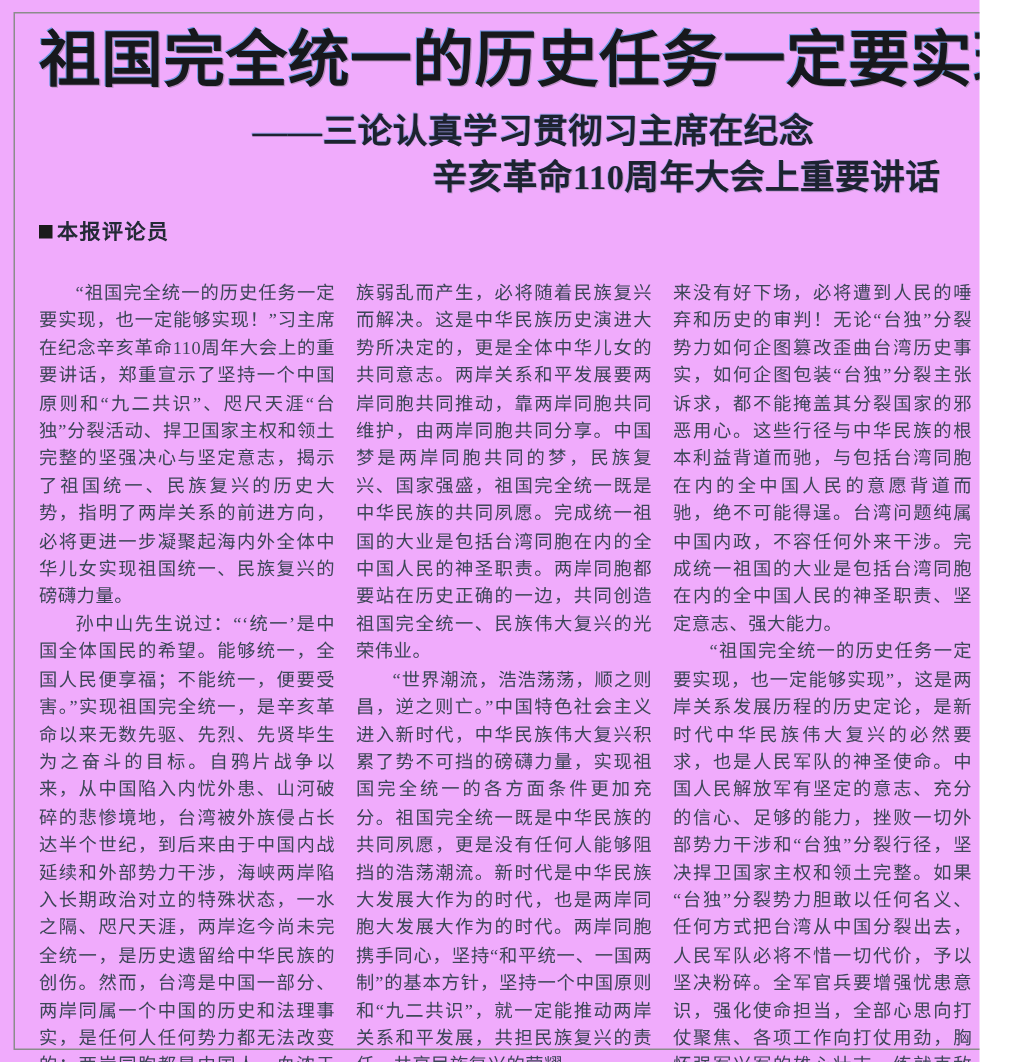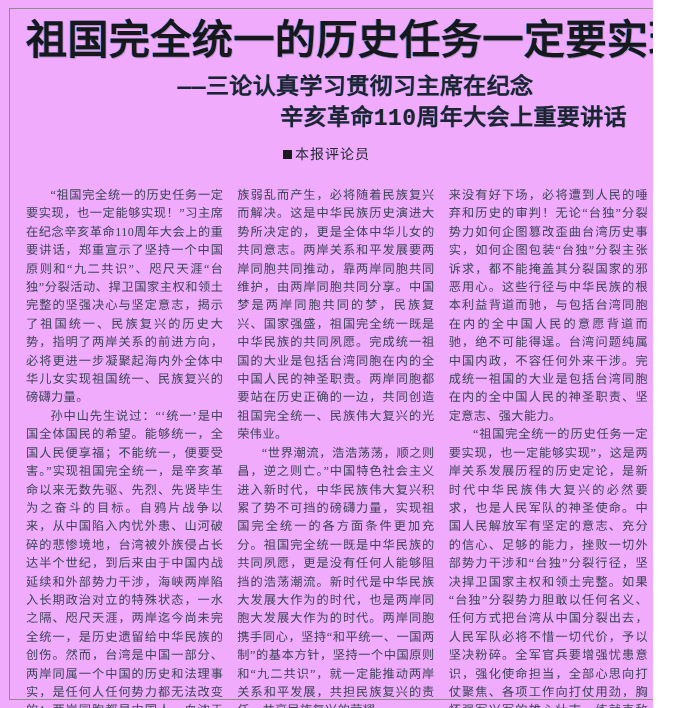--- a/index.html
+++ b/index.html
@@ -49,44 +49,44 @@
     color: #17181c;
     margin: 0;
     white-space: nowrap;
     text-shadow: -0.7px -0.4px 0 rgba(0, 140, 210, 0.55),
                   0.8px 0.5px 0 rgba(90, 90, 90, 0.35);
   }
 
   .subhead {
     margin: 11px 0 0 0;
     text-align: center;
-    font-family: Liberation Mono, monospace;
+    font-family: Liberation Serif, serif;
     font-weight: 700;
     font-size: 23px;
     line-height: 1.32;
     color: #1d2330;
     letter-spacing: 0.4px;
     text-shadow: -0.5px -0.3px 0 rgba(0, 130, 200, 0.35),
                   0.6px 0.4px 0 rgba(110, 110, 110, 0.3);
   }
   .subhead-line1 {
     display: block;
     padding-left: 58px;
   }
   .subhead-line2 {
     display: block;
     text-align: right;
   }
 
   .byline {
     margin: 9px 0 0 0;
-    text-align: center;
+    text-align: left;
     font-family: "Liberation Serif", "DejaVu Serif", serif;
     font-size: 14px;
-    font-weight: 400;
+    font-weight: 700;
     color: #242a36;
     letter-spacing: 1px;
   }
   .byline-mark {
     display: inline-block;
     width: 9px;
     height: 9px;
     background: #1b1b1b;
     margin-right: 3px;
     vertical-align: 0px;

